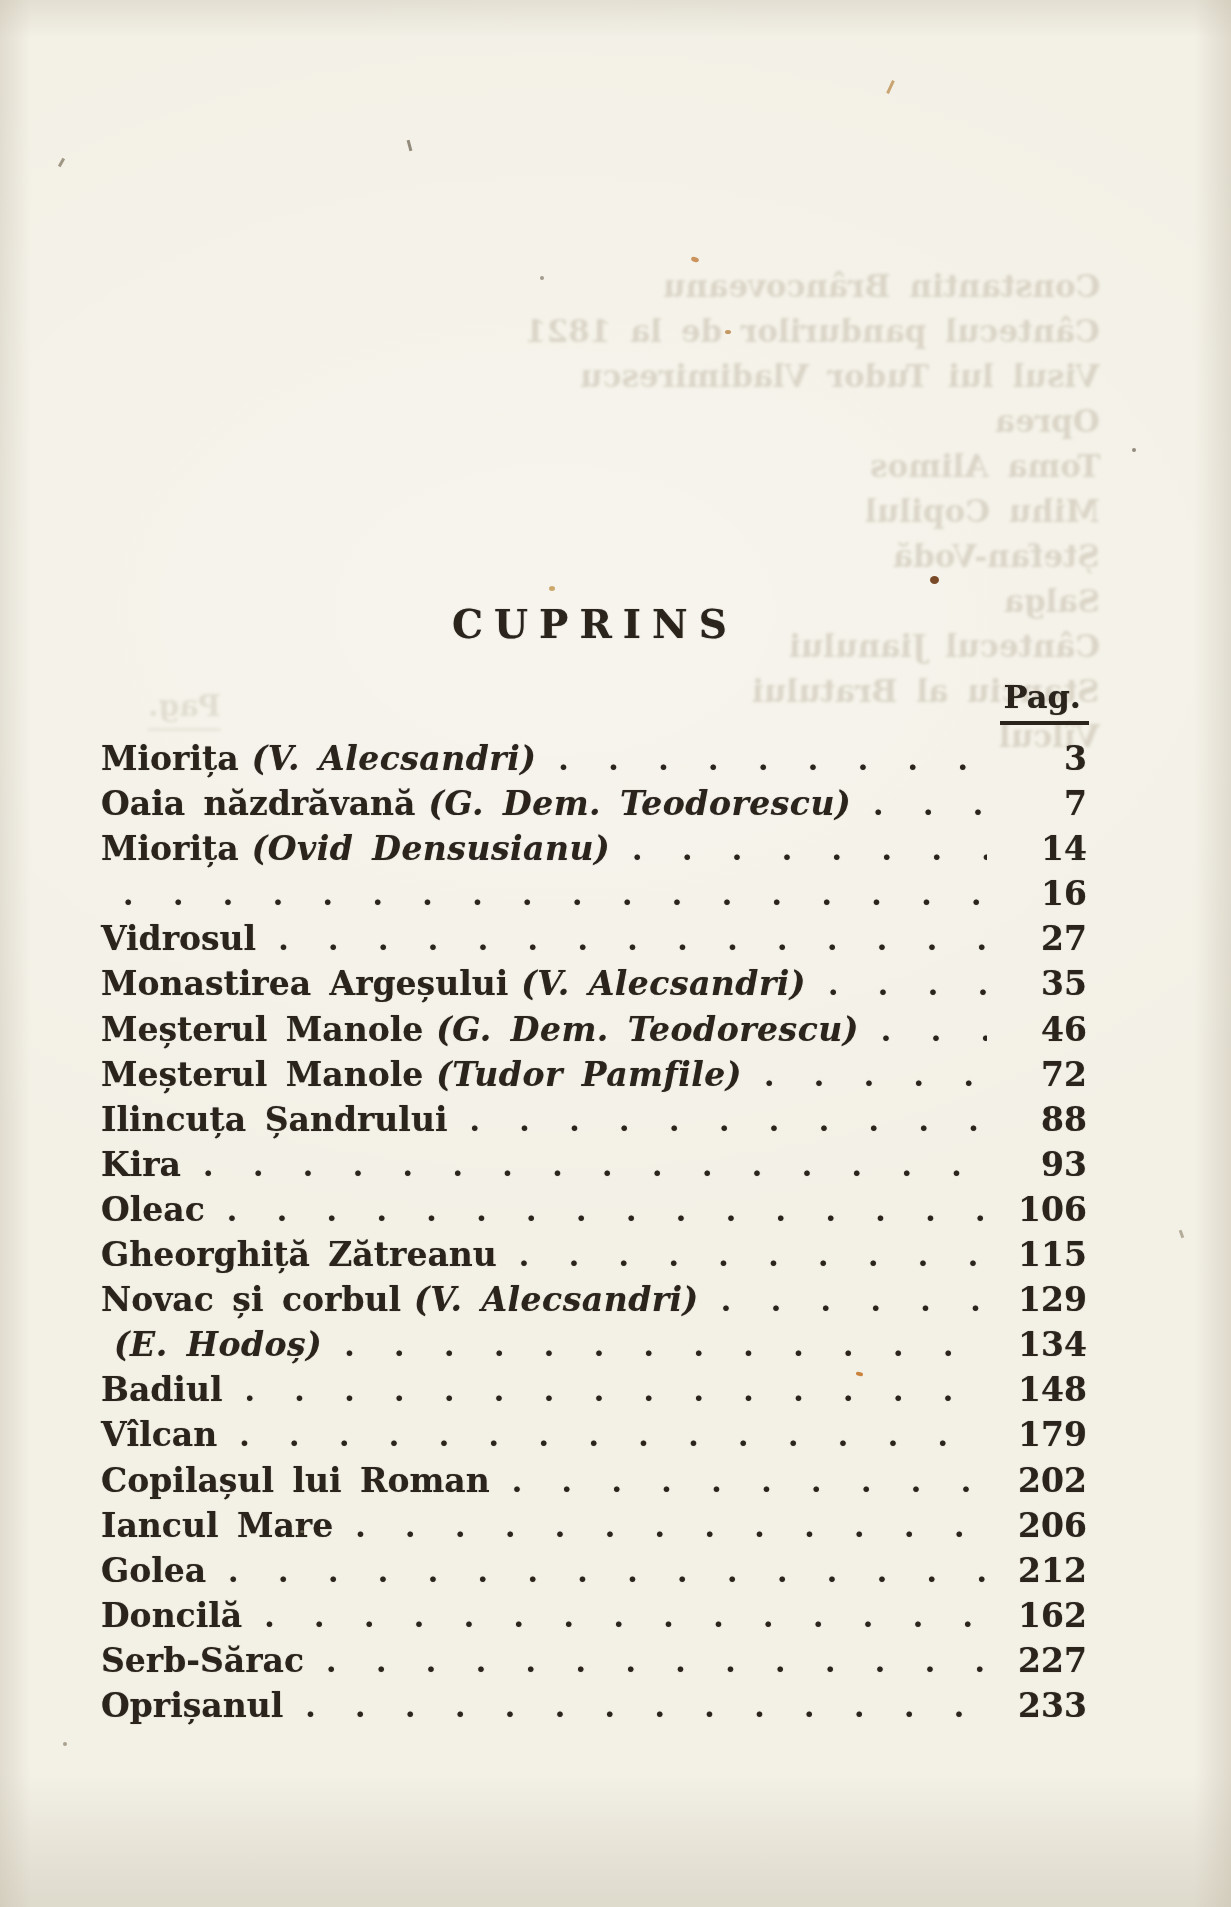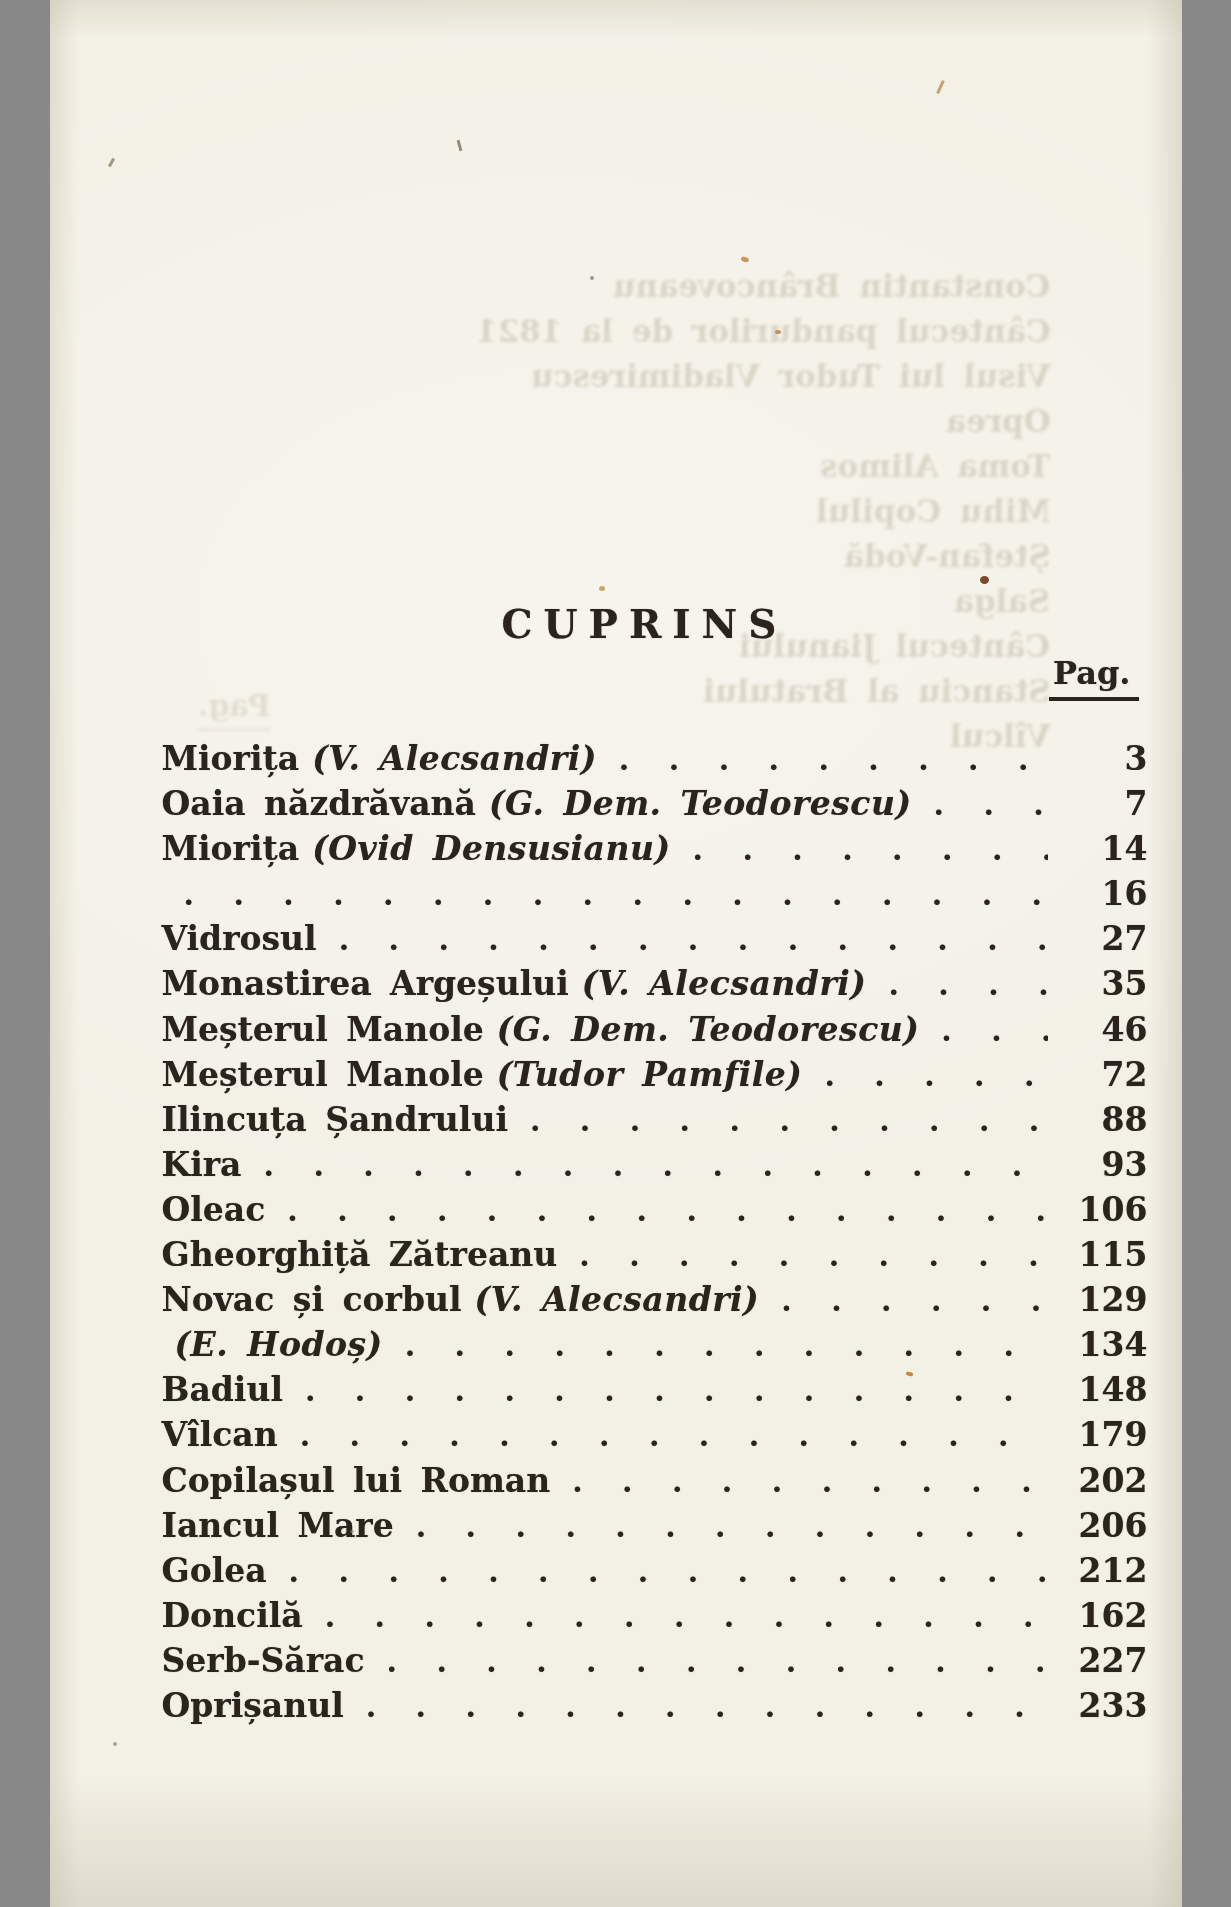--- a/index.html
+++ b/index.html
@@ -1,48 +1,48 @@
 <!DOCTYPE html>
 <html><head>
 <meta charset="utf-8">
 <style>
   html,body{margin:0;padding:0;background:#888;}
   .page{
     position:relative;
-    width:1132px;height:1907px;
+    width:1231px;height:1907px;
     margin:0 auto;
     overflow:hidden;
     font-family:"DejaVu Serif", serif;
     color:#2a241d;
     background:
       radial-gradient(1500px 1000px at 45% 32%, rgba(255,255,255,0.30), rgba(255,255,255,0) 65%),
       linear-gradient(to right, rgba(196,189,170,0.40) 0%, rgba(0,0,0,0) 2.5%, rgba(0,0,0,0) 97%, rgba(196,189,170,0.45) 100%),
       linear-gradient(to bottom, rgba(190,183,163,0.30) 0%, rgba(0,0,0,0) 2%, rgba(0,0,0,0) 93%, rgba(190,183,163,0.40) 100%),
       #f3f0e6;
   }
   
   .title{
     position:absolute; top:601px; left:452px;
     font-size:39px; font-weight:700; letter-spacing:11px;
     white-space:nowrap;
     text-shadow:0 0 1px rgba(42,36,29,.55);
   }
   .pag-header{
-    position:absolute; top:654px; left:103px; width:986px;
+    position:absolute; top:678px; left:103px; width:986px;
     text-align:right; font-size:32px; font-weight:700;
   }
   .pag-header .pag-inner{
     display:inline-block;
     border-bottom:4px solid #2a241d;
     padding:0 8px 5px 4px;
     text-shadow:0 0 1px rgba(42,36,29,.55);
   }
   
   .toc{
-    position:absolute; top:739px; left:112px; width:986px;
+    position:absolute; top:739px; left:101px; width:986px;
   }
   .toc-row{
     display:flex; align-items:baseline;
     height:45.1px;
     font-size:33px; font-weight:700;
     text-shadow:0 0 1px rgba(42,36,29,.45);
   }
   .entry-text{white-space:nowrap; word-spacing:7px;}
   .entry-author{font-style:italic; margin-left:13px; letter-spacing:.5px;}
   .entry-author:empty{display:none; margin:0;}

